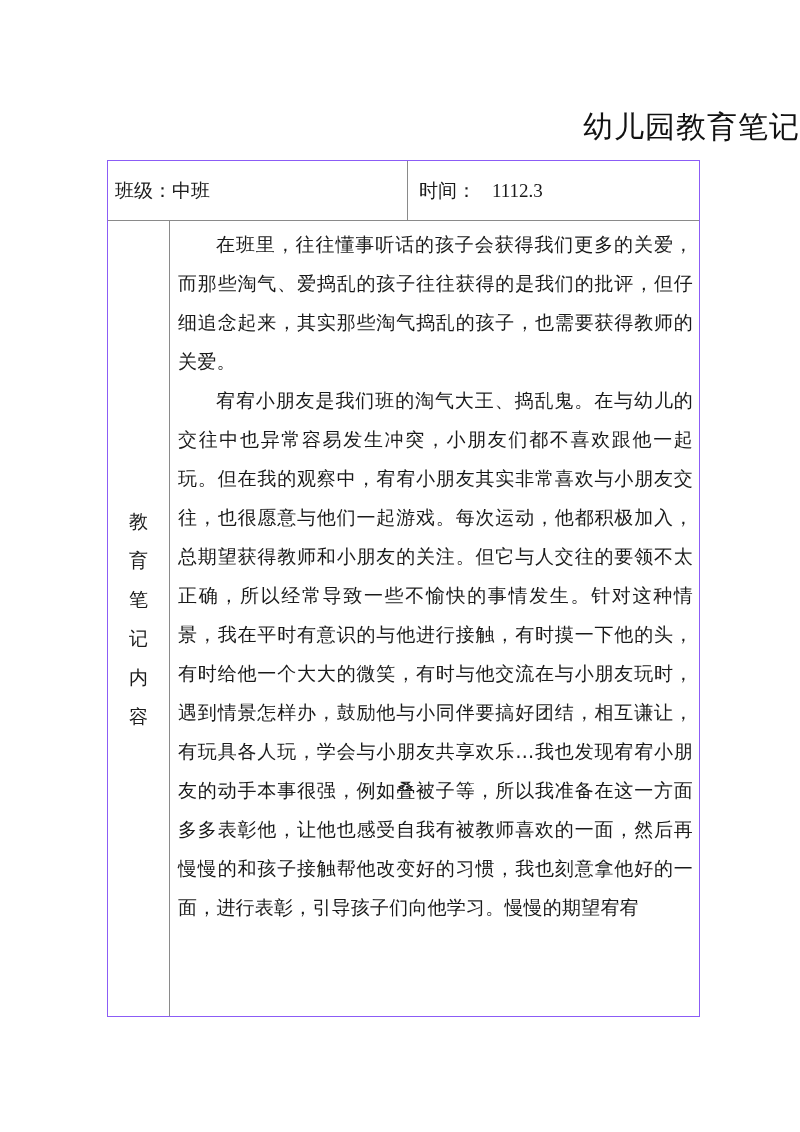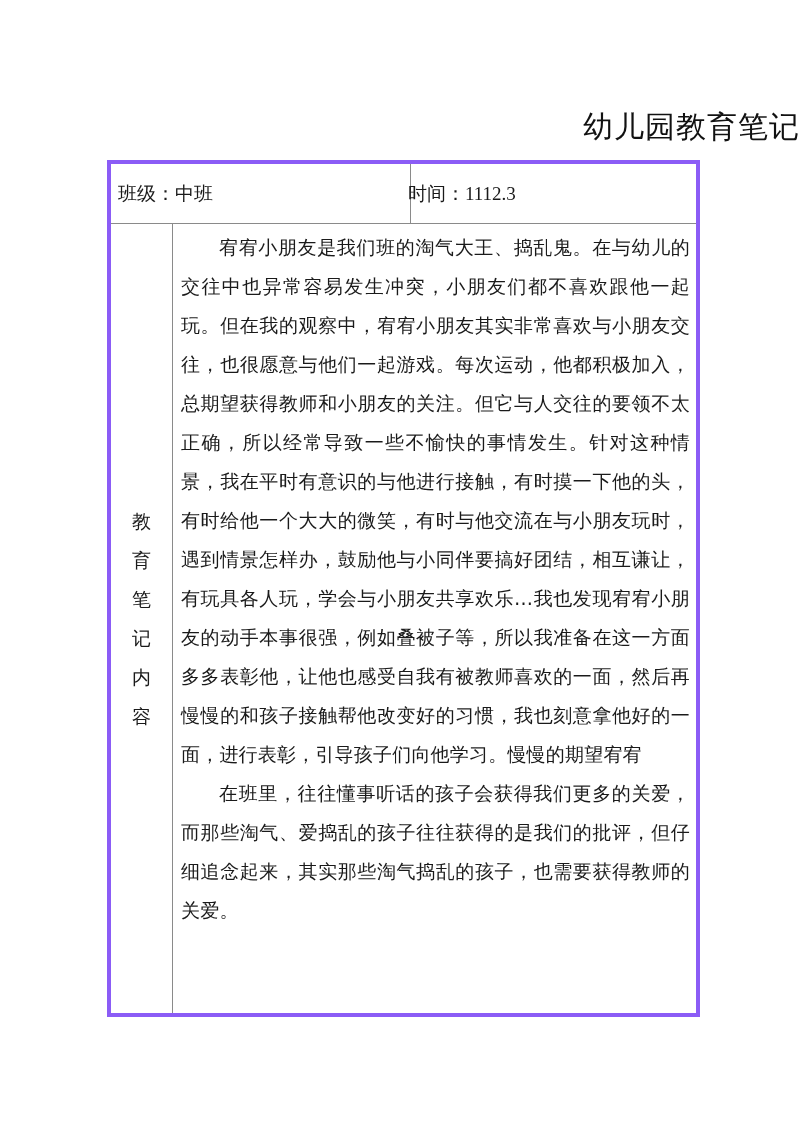--- a/index.html
+++ b/index.html
@@ -25,21 +25,21 @@
       line-height: 40px;
       letter-spacing: 1px;
       color: #111;
     }
     .sheet {
       position: absolute;
       left: 107px;
       top: 160px;
       width: 593px;
       height: 857px;
-      border: 4px solid #8b5cf6;
+      border: 1px solid #8b5cf6;
       box-sizing: border-box;
     }
     .row-header {
       position: absolute;
       left: 0;
       top: 0;
       width: 100%;
       height: 60px;
       border-bottom: 1px solid #8a8a8a;
       box-sizing: border-box;
@@ -52,28 +52,29 @@
       height: 59px;
       border-right: 1px solid #8a8a8a;
       box-sizing: border-box;
       display: flex;
       align-items: center;
       padding-left: 7px;
       font-size: 19px;
     }
     .cell-time {
       position: absolute;
-      left: 290px;
+      left: 304px;
       top: 0;
       right: 0;
       height: 59px;
       display: flex;
       align-items: center;
       padding-left: 7px;
       font-size: 19px;
+      gap: 16px;
     }
     .time-value {
       font-family: "Liberation Serif", "DejaVu Serif", serif;
       font-size: 19px;
     }
     .row-body {
       position: absolute;
       left: 0;
       top: 60px;
       width: 100%;
@@ -136,17 +137,17 @@
   <div class="row-body">
     <div class="side-label">
       <span>教</span>
       <span>育</span>
       <span>笔</span>
       <span>记</span>
       <span>内</span>
       <span>容</span>
     </div>
     <div class="content">
+      <p>在班里，往往懂事听话的孩子会获得我们更多的关爱，而那些淘气、爱捣乱的孩子往往获得的是我们的批评，但仔细追念起来，其实那些淘气捣乱的孩子，也需要获得教师的关爱。</p>
       <p>宥宥小朋友是我们班的淘气大王、捣乱鬼。在与幼儿的交往中也异常容易发生冲突，小朋友们都不喜欢跟他一起玩。但在我的观察中，宥宥小朋友其实非常喜欢与小朋友交往，也很愿意与他们一起游戏。每次运动，他都积极加入，总期望获得教师和小朋友的关注。但它与人交往的要领不太正确，所以经常导致一些不愉快的事情发生。针对这种情景，我在平时有意识的与他进行接触，有时摸一下他的头，有时给他一个大大的微笑，有时与他交流在与小朋友玩时，遇到情景怎样办，鼓励他与小同伴要搞好团结，相互谦让，有玩具各人玩，学会与小朋友共享欢乐…我也发现宥宥小朋友的动手本事很强，例如叠被子等，所以我准备在这一方面多多表彰他，让他也感受自我有被教师喜欢的一面，然后再慢慢的和孩子接触帮他改变好的习惯，我也刻意拿他好的一面，进行表彰，引导孩子们向他学习。慢慢的期望宥宥</p>
-      <p>在班里，往往懂事听话的孩子会获得我们更多的关爱，而那些淘气、爱捣乱的孩子往往获得的是我们的批评，但仔细追念起来，其实那些淘气捣乱的孩子，也需要获得教师的关爱。</p>
     </div>
   </div>
 </div>
 
 </body></html>

